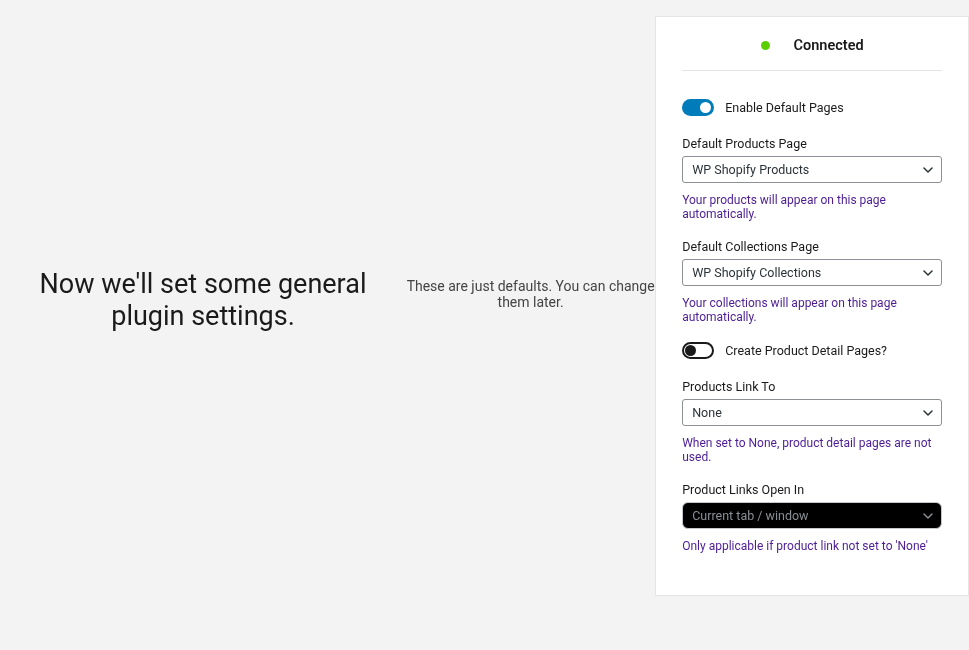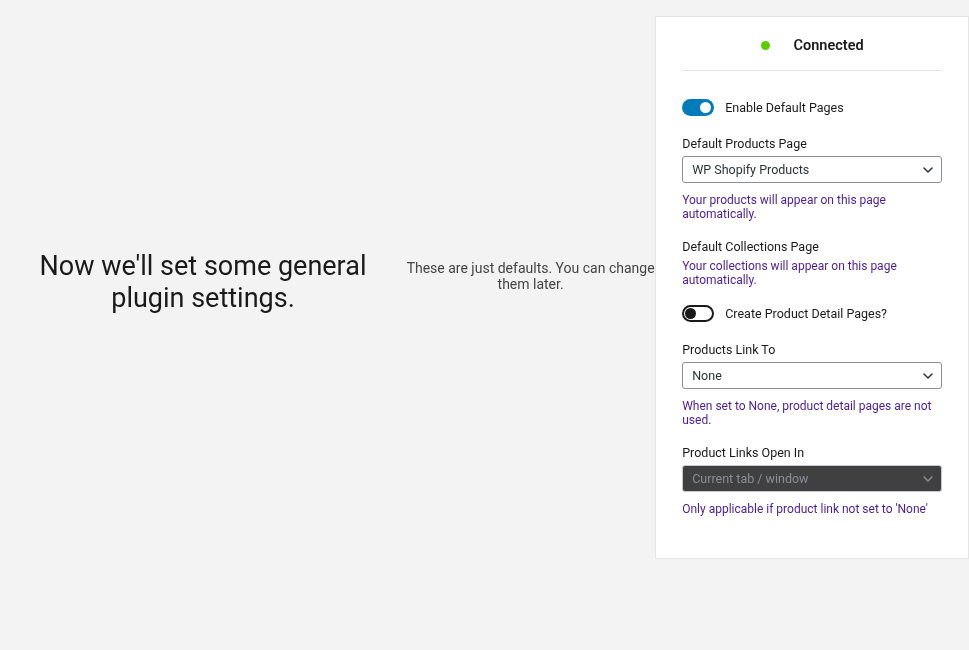--- a/index.html
+++ b/index.html
@@ -117,24 +117,25 @@
       border-radius: 3px;
       padding: 0 28px 0 9px;
       font-size: 12.5px;
       color: #2c3338;
       background: #fff;
       display: flex;
       align-items: center;
       cursor: pointer;
     }
     .select-box.disabled {
-      background: #404040;
+      background: #000000;
       color: #8a8f95;
       border-color: #c5c9ce;
       cursor: default;
+      border-radius: 6px;
     }
     .chevron {
       position: absolute;
       right: 8px;
       top: 50%;
       transform: translateY(-50%);
       pointer-events: none;
     }
     .chevron svg {
       display: block;
@@ -170,20 +171,28 @@
       <div class="select-box">WP Shopify Products</div>
       <span class="chevron">
         <svg width="12" height="12" viewBox="0 0 12 12">
             <path d="M2 4 L6 8 L10 4" stroke="#2c3338" stroke-width="1.5" fill="none" stroke-linecap="round" stroke-linejoin="round"></path>
           </svg>
       </span>
     </div>
     <div class="help-text">Your products will appear on this page automatically.</div>
 
     <div class="field-label">Default Collections Page</div>
+    <div class="select-wrap">
+      <div class="select-box">WP Shopify Collections</div>
+      <span class="chevron">
+        <svg width="12" height="12" viewBox="0 0 12 12">
+            <path d="M2 4 L6 8 L10 4" stroke="#2c3338" stroke-width="1.5" fill="none" stroke-linecap="round" stroke-linejoin="round"></path>
+          </svg>
+      </span>
+    </div>
     <div class="help-text">Your collections will appear on this page automatically.</div>
 
     <div class="toggle-row">
       <div class="toggle off">
         <div class="toggle-knob"></div>
       </div>
       <span class="toggle-label">Create Product Detail Pages?</span>
     </div>
 
     <div class="field-label">Products Link To</div>

